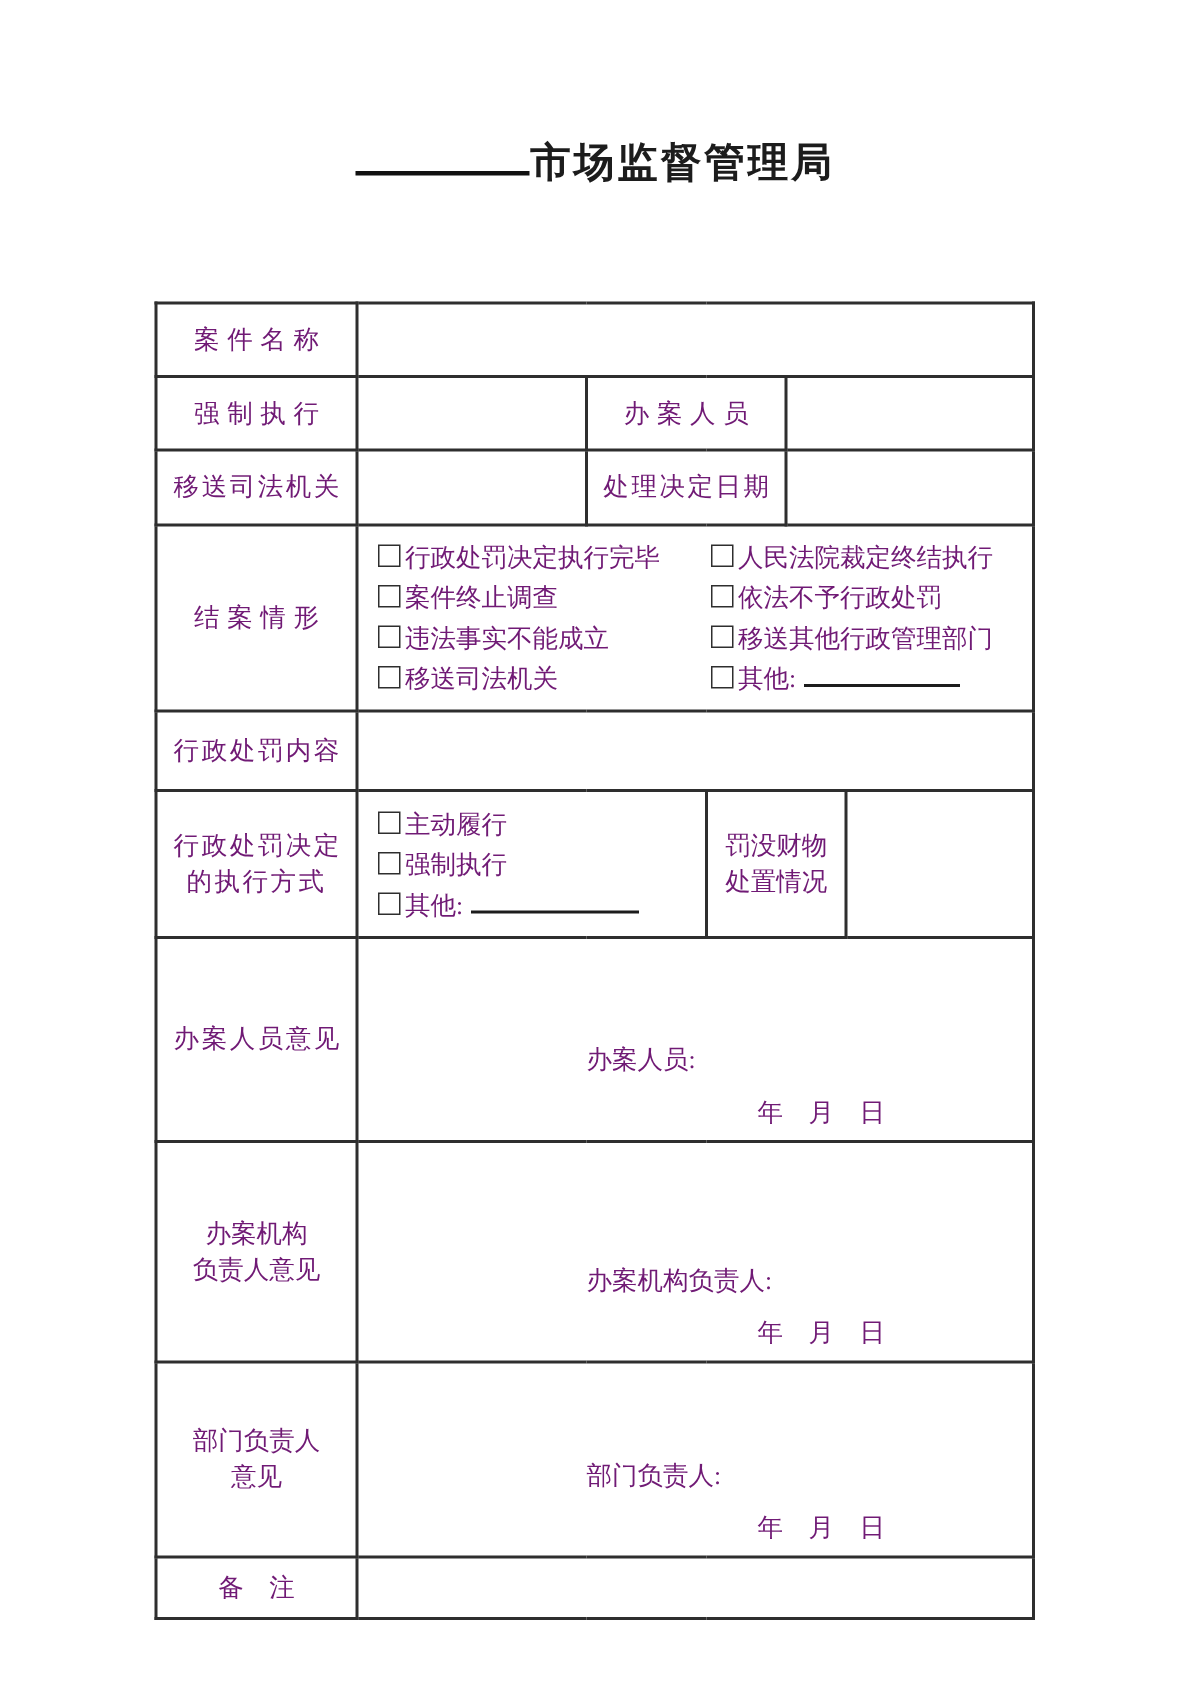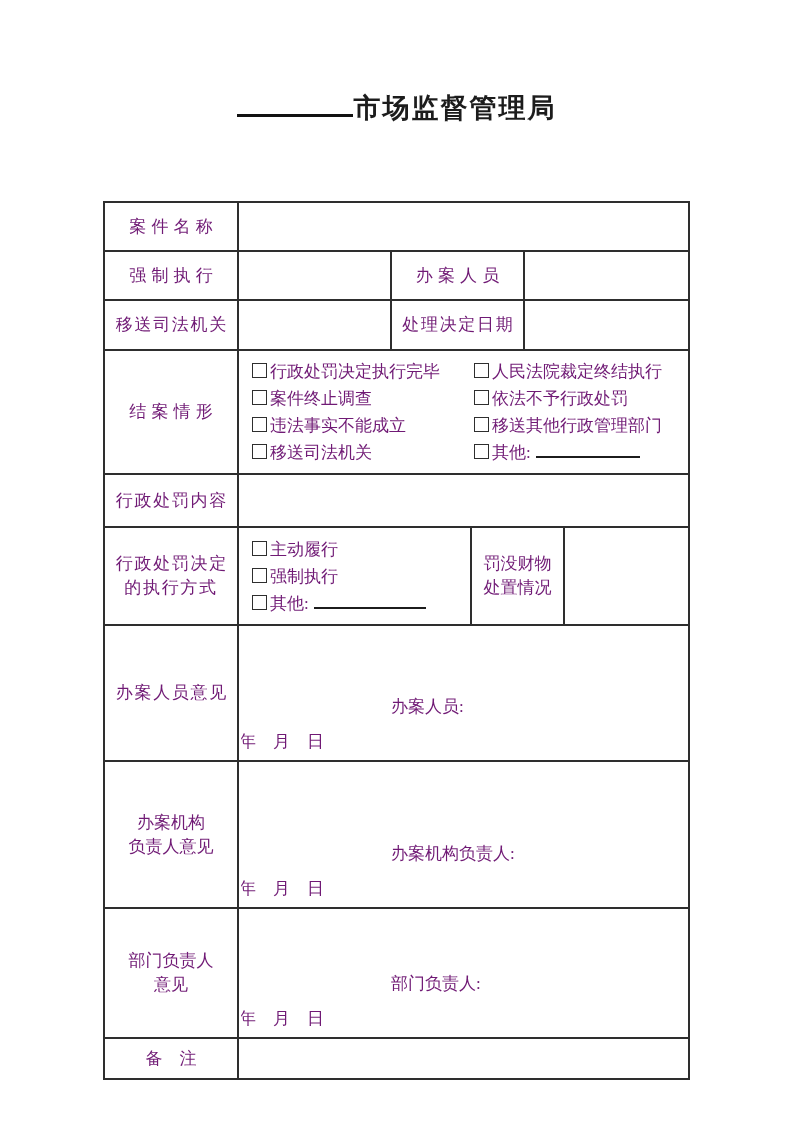--- a/index.html
+++ b/index.html
@@ -27,21 +27,21 @@
   .opt-grid { display:grid; grid-template-columns:222px 1fr; }
   .opt { line-height:27px; white-space:nowrap; }
   .cb { display:inline-block; width:13px; height:13px; border:1.5px solid #2e2e2e;
         margin-right:3px; vertical-align:-1px; background:#fff; }
   .blank-inline { display:inline-block; width:104px; height:1em;
                   border-bottom:2px solid #1c1c1c; margin-left:5px; vertical-align:baseline; }
   .blank-wide { width:112px; }
   
   .sign-cell { vertical-align:bottom; padding:0 0 7px 0;border-radius:30px; }
   .sign-label { padding-left:152px; line-height:22px; }
-  .date-line { text-align:left; padding-right:98px; margin-top:13px; line-height:22px; }
+  .date-line { text-align:right; padding-right:98px; margin-top:13px; line-height:22px; }
   
   .r1 td{height:47px;} .r2 td{height:47px;} .r3 td{height:48px;}
   .r4 td{height:114px;} .r5 td{height:51px;border-radius:21px;} .r6 td{height:88px;}
   .r7 td{height:127px;} .r8 td{height:138px;} .r9 td{height:121px;}
   .r10 td{height:39px;}
   
   .pagenum { position:absolute; left:118px; top:1094px; font-size:18px;
              letter-spacing:2px; color:#000000;margin-top:38px; }
 </style>
 </head>

